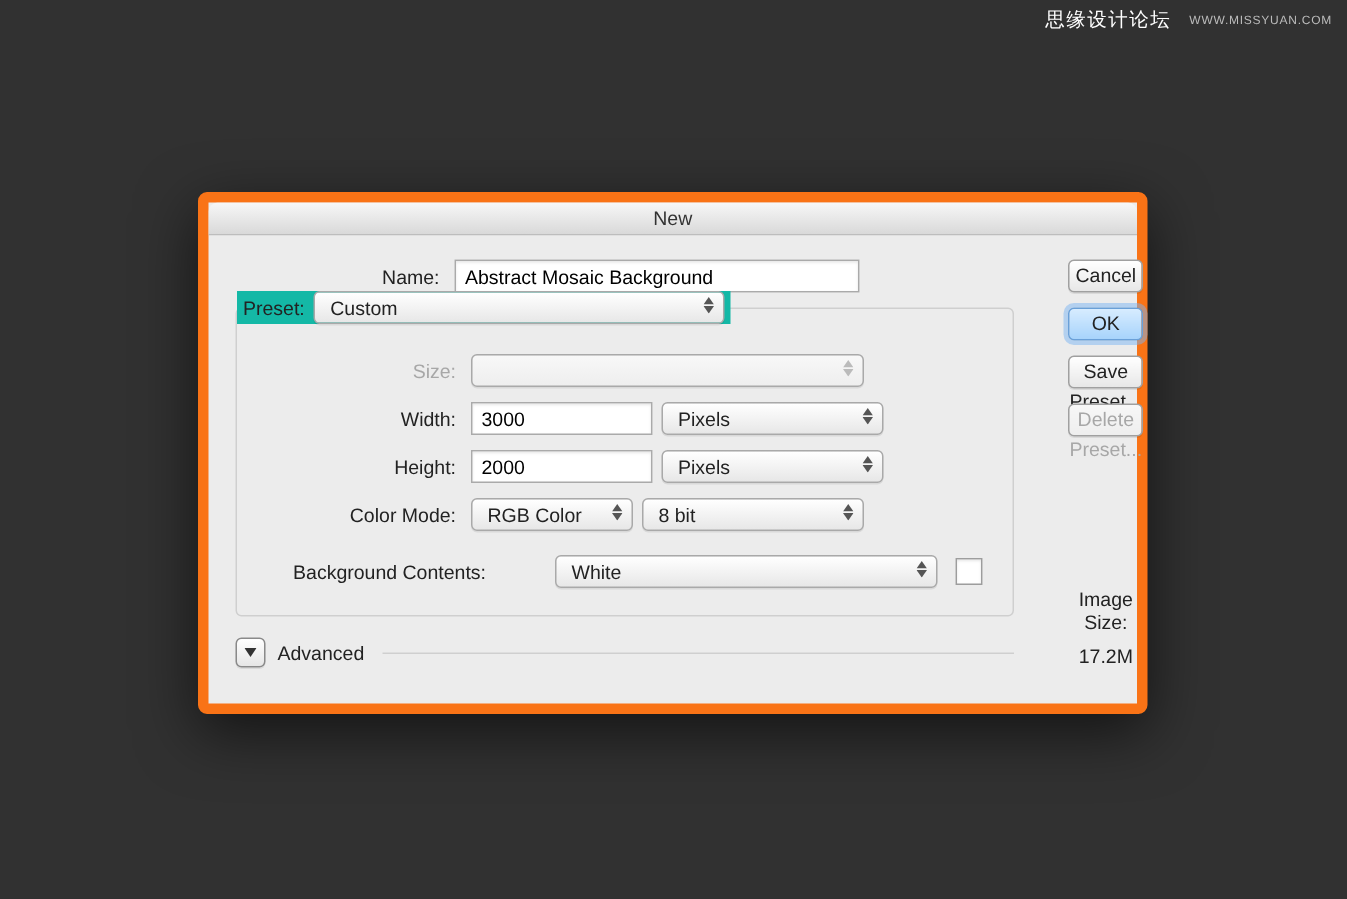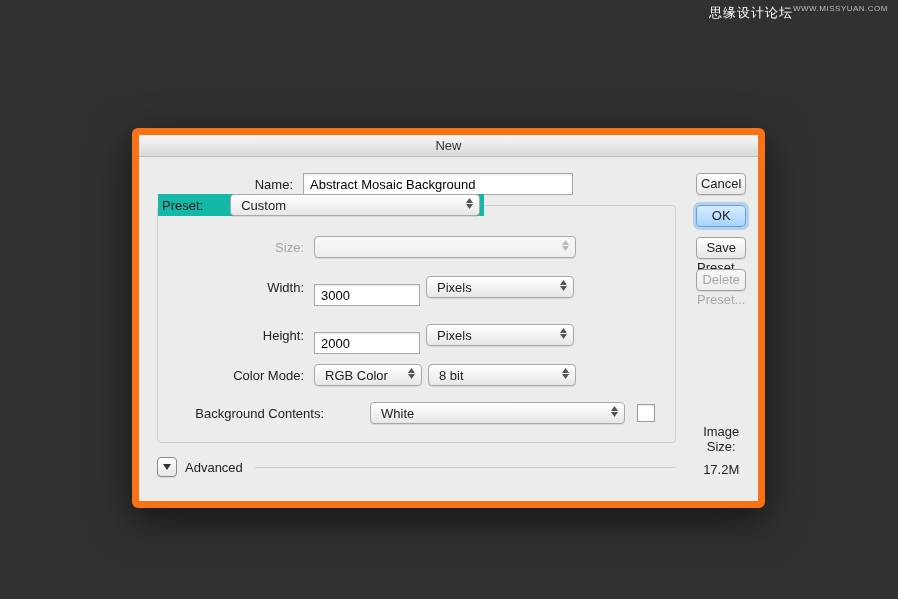--- a/index.html
+++ b/index.html
@@ -10,21 +10,21 @@
     font-size: 13px;
     color: #222;
     position: relative;
     overflow: hidden;
   }
 
   
   .watermark {
     position: absolute; top: 4px; right: 10px;
     color: #fff; font-size: 13px; letter-spacing: 1px;
-    display: flex; align-items: flex-start; gap: 0;
+    display: flex; align-items: center; gap: 12px;
   }
   .watermark .sub { font-size: 8px; color: #bbb; letter-spacing: 0.5px; }
 
   
   .dialog {
     position: absolute;
     left: 132px; top: 128px;
     width: 633px;
     background: #ececec;
     border: 7px solid #f97316;
@@ -37,21 +37,21 @@
     border-bottom: 1px solid #bdbdbd;
     border-radius: 6px 6px 0 0;
     text-align: center;
     line-height: 22px;
     font-size: 13px;
     color: #333;
   }
   .content {
     padding: 16px 18px 24px 18px;
     display: flex;
-    gap: 20px;
+    gap: 36px;
   }
   .left { flex: 1; }
   .right { width: 160px; display: flex; flex-direction: column; gap: 10px; }
 
   .row { display: flex; align-items: center; margin-bottom: 10px; gap: 6px; }
   .label { width: 140px; text-align: right; padding-right: 4px; color:#222; }
   .label.disabled { color: #a7a7a7; }
 
   input.text {
     height: 22px;
@@ -87,23 +87,23 @@
     padding: 30px 20px 18px 10px;
     margin-top: 6px;
     position: relative;
   }
   .preset-row {
     position: absolute;
     top: -12px; left: -0px;
     display: flex; align-items: center; background: #14b8a6; padding: 0 4px;
   }
   .preset-row .plabel { margin-right: 6px; }
-  .preset-select { width: 250px; margin-left: 21px; }
-
-  .num-input { width: 106px; margin-top: 16px; }
+  .preset-select { width: 274px; }
+
+  .num-input { width: 121px; }
   .unit-select { width: 148px; }
 
   .colormode-select { width: 108px; }
   .bit-select { width: 148px; }
 
   .bg-select { width: 255px; margin-left: 36px; }
   .swatch {
     width: 18px; height: 18px;
     border: 1px solid #9d9d9d;
     background: #fff;

